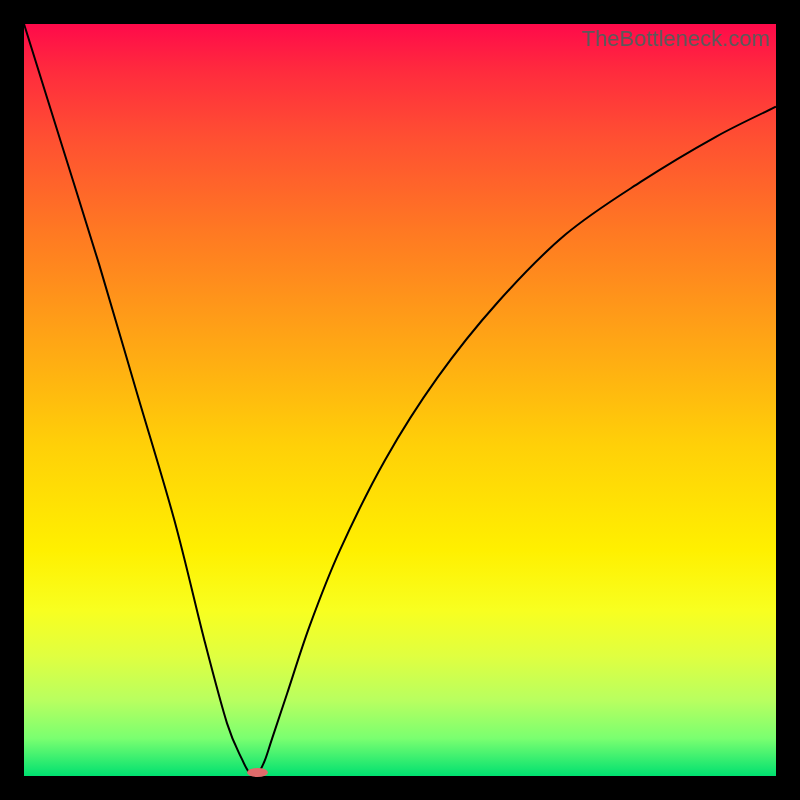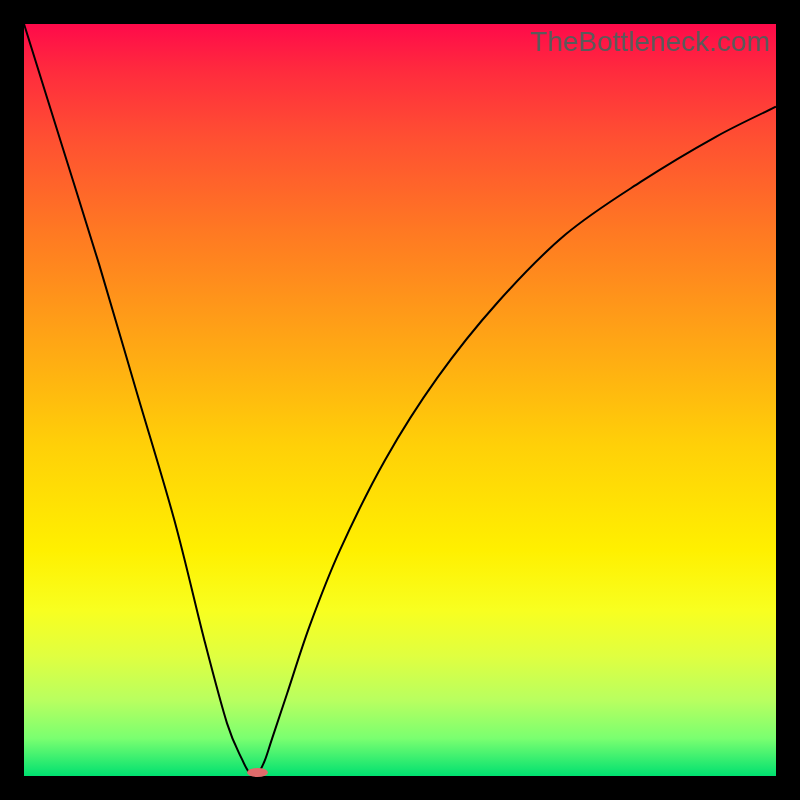--- a/index.html
+++ b/index.html
@@ -37,21 +37,21 @@
       #7aff70 95%,
       #00e070 100%
     );
   }
   .watermark {
     position: absolute;
     top: 0;
     right: 0;
     padding: 2px 6px 4px 6px;
     font-family: Arial, Helvetica, sans-serif;
-    font-size: 28px;
+    font-size: 22px;
     font-weight: 400;
     color: #5a5a5a;
     user-select: none;
     z-index: 25;
   }
   svg.curves {
     position: absolute;
     left: 0;
     top: 0;
     width: 100%;

